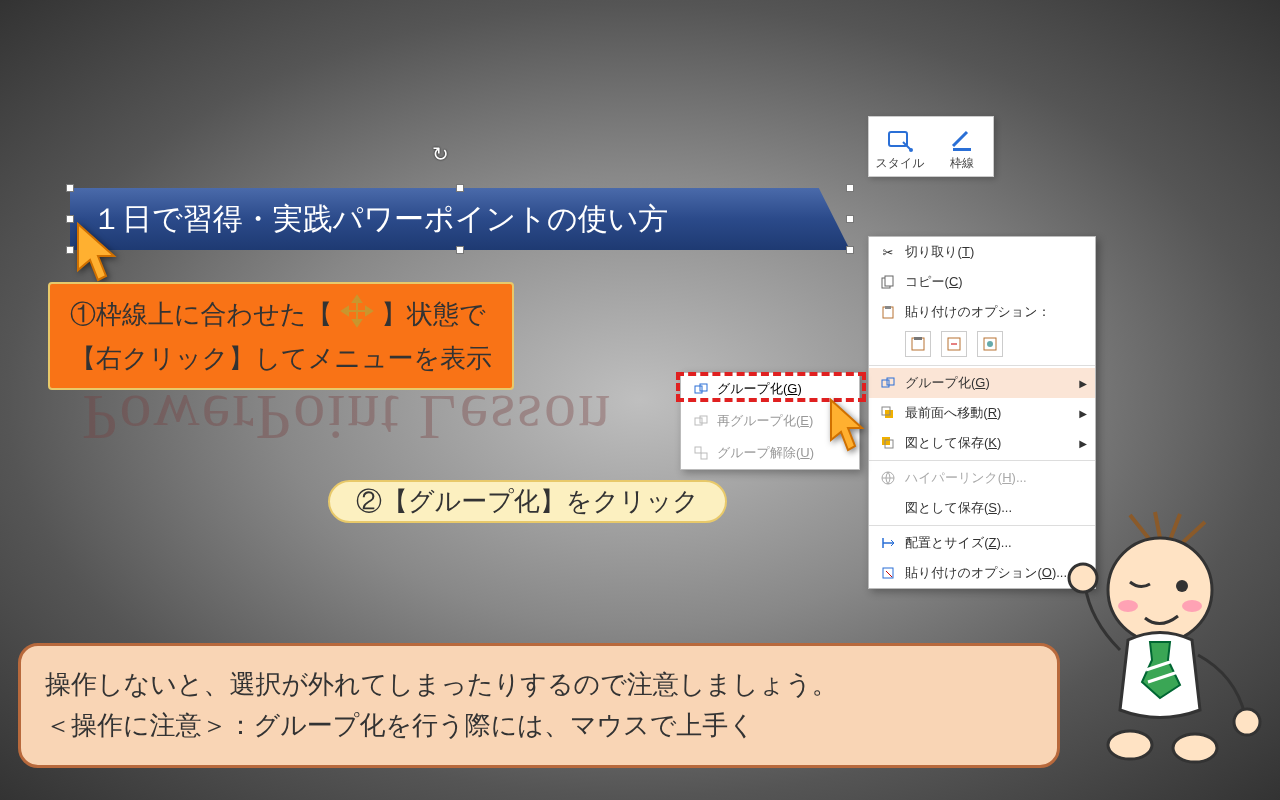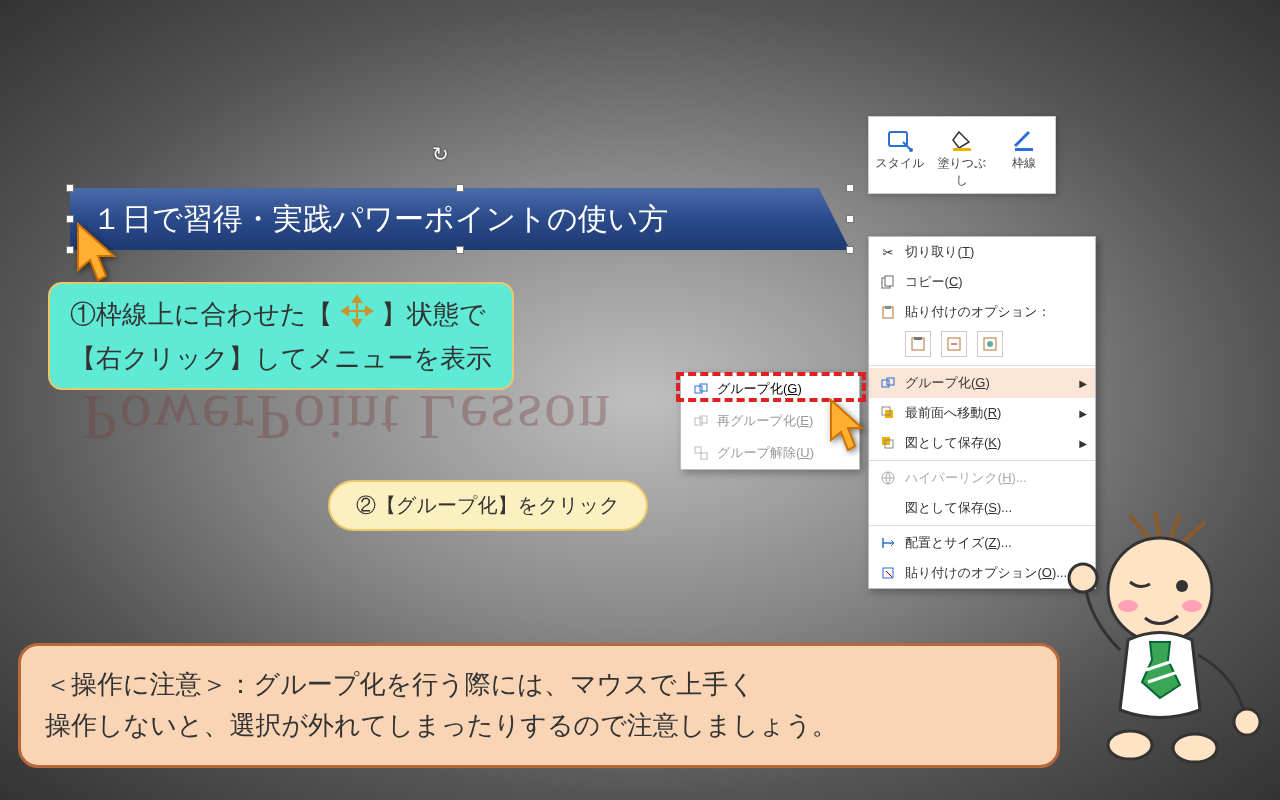--- a/index.html
+++ b/index.html
@@ -17,22 +17,22 @@
 .sel-handle { position: absolute; width: 8px; height: 8px; background: #fff; border: 1px solid #777; }
 .h-tl{top:-4px;left:-4px}.h-tr{top:-4px;right:-4px}.h-bl{bottom:-4px;left:-4px}.h-br{bottom:-4px;right:-4px}
 .h-t{top:-4px;left:50%;margin-left:-4px}.h-b{bottom:-4px;left:50%;margin-left:-4px}
 .h-l{top:50%;left:-4px;margin-top:-4px}.h-r{top:50%;right:-4px;margin-top:-4px}
 
 
 .cursor1 { position: absolute; top: 222px; left: 68px; }
 .cursor1 svg { filter: drop-shadow(2px 2px 3px rgba(0,0,0,.5)); }
 
 
-.callout1 { position: absolute; top: 282px; left: 48px; background: #5eead4; border: 2px solid #e8c96a; border-radius: 14px; padding: 10px 20px; font-size: 26px; color: #333; line-height: 1.5; }
-.callout2 { position: absolute; top: 480px; left: 328px; background: #fcf0c0; border: 2px solid #e8c96a; border-radius: 28px; padding: 10px 26px; font-size: 20px; color: #333; text-align: center; }
+.callout1 { position: absolute; top: 282px; left: 48px; background: #f97316; border: 2px solid #e8c96a; border-radius: 4px; padding: 10px 20px; font-size: 26px; color: #333; line-height: 1.5; }
+.callout2 { position: absolute; top: 480px; left: 328px; background: #fcf0c0; border: 2px solid #e8c96a; border-radius: 28px; padding: 2px 26px; font-size: 26px; color: #333; text-align: center; }
 .move-icon { display: inline-block; vertical-align: middle; }
 
 
 .reflect { position: absolute; top: 380px; left: 82px; font-family: Georgia, serif; font-size: 64px; color: rgba(120,60,60,.35); transform: scaleY(-1); letter-spacing: 2px; filter: blur(.5px); }
 
 
 .mini-tb { position: absolute; top: 116px; left: 868px; background: #fff; border: 1px solid #ccc; box-shadow: 2px 2px 6px rgba(0,0,0,.2); display: flex; }
 .mini-tb .btn { width: 62px; padding: 8px 4px 4px; text-align: center; font-size: 12px; color: #444; }
 .mini-tb .ic { height: 30px; display: flex; align-items: center; justify-content: center; }
 
@@ -121,29 +121,20 @@
           <rect x="2" y="4" width="18" height="14" fill="none" stroke="#2a6fd6" stroke-width="2" rx="2"></rect>
           <path d="M16 14 L24 22" stroke="#2a6fd6" stroke-width="2"></path>
           <circle cx="24" cy="22" r="2" fill="#2a6fd6"></circle>
         </svg>
       </div>
     <div>スタイル</div>
   </div>
   <div class="btn">
     <div class="ic">
         <svg width="26" height="24">
-          <path d="M10 4 L20 14 L10 20 L4 12 Z" fill="none" stroke="#333" stroke-width="1.5"></path>
-          <rect x="4" y="20" width="18" height="3" fill="#f0b000"></rect>
-        </svg>
-      </div>
-    <div>塗りつぶし</div>
-  </div>
-  <div class="btn">
-    <div class="ic">
-        <svg width="26" height="24">
           <path d="M4 18 L18 4" stroke="#2a6fd6" stroke-width="3"></path>
           <rect x="4" y="20" width="18" height="3" fill="#2a6fd6"></rect>
         </svg>
       </div>
     <div>枠線</div>
   </div>
 </div>
 
 <div class="ctx">
   <div class="item">
@@ -286,22 +277,22 @@
 
 <div class="dash"></div>
 
 <div class="cursor2">
   <svg width="44" height="62" viewBox="0 0 44 62">
       <path d="M9 2 L9 42 L19 34 L26 52 L33 48 L26 30 L40 30 Z" fill="#ffb030" stroke="#d07000" stroke-width="2"></path>
     </svg>
 </div>
 
 <div class="note">
+  <div>操作しないと、選択が外れてしまったりするので注意しましょう。</div>
   <div>＜操作に注意＞：グループ化を行う際には、マウスで上手く</div>
-  <div>操作しないと、選択が外れてしまったりするので注意しましょう。</div>
 </div>
 
 <div class="mascot">
   <svg width="220" height="270" viewBox="0 0 220 270">
 
     <path d="M100 30 L80 5 M110 28 L105 2 M120 30 L130 4 M130 35 L155 12" stroke="#8a5a2a" stroke-width="4" fill="none"></path>
 
     <circle cx="110" cy="80" r="52" fill="#ffe3c4" stroke="#333" stroke-width="3"></circle>
 
     <path d="M80 72 Q90 80 100 74" stroke="#333" stroke-width="3" fill="none"></path>

